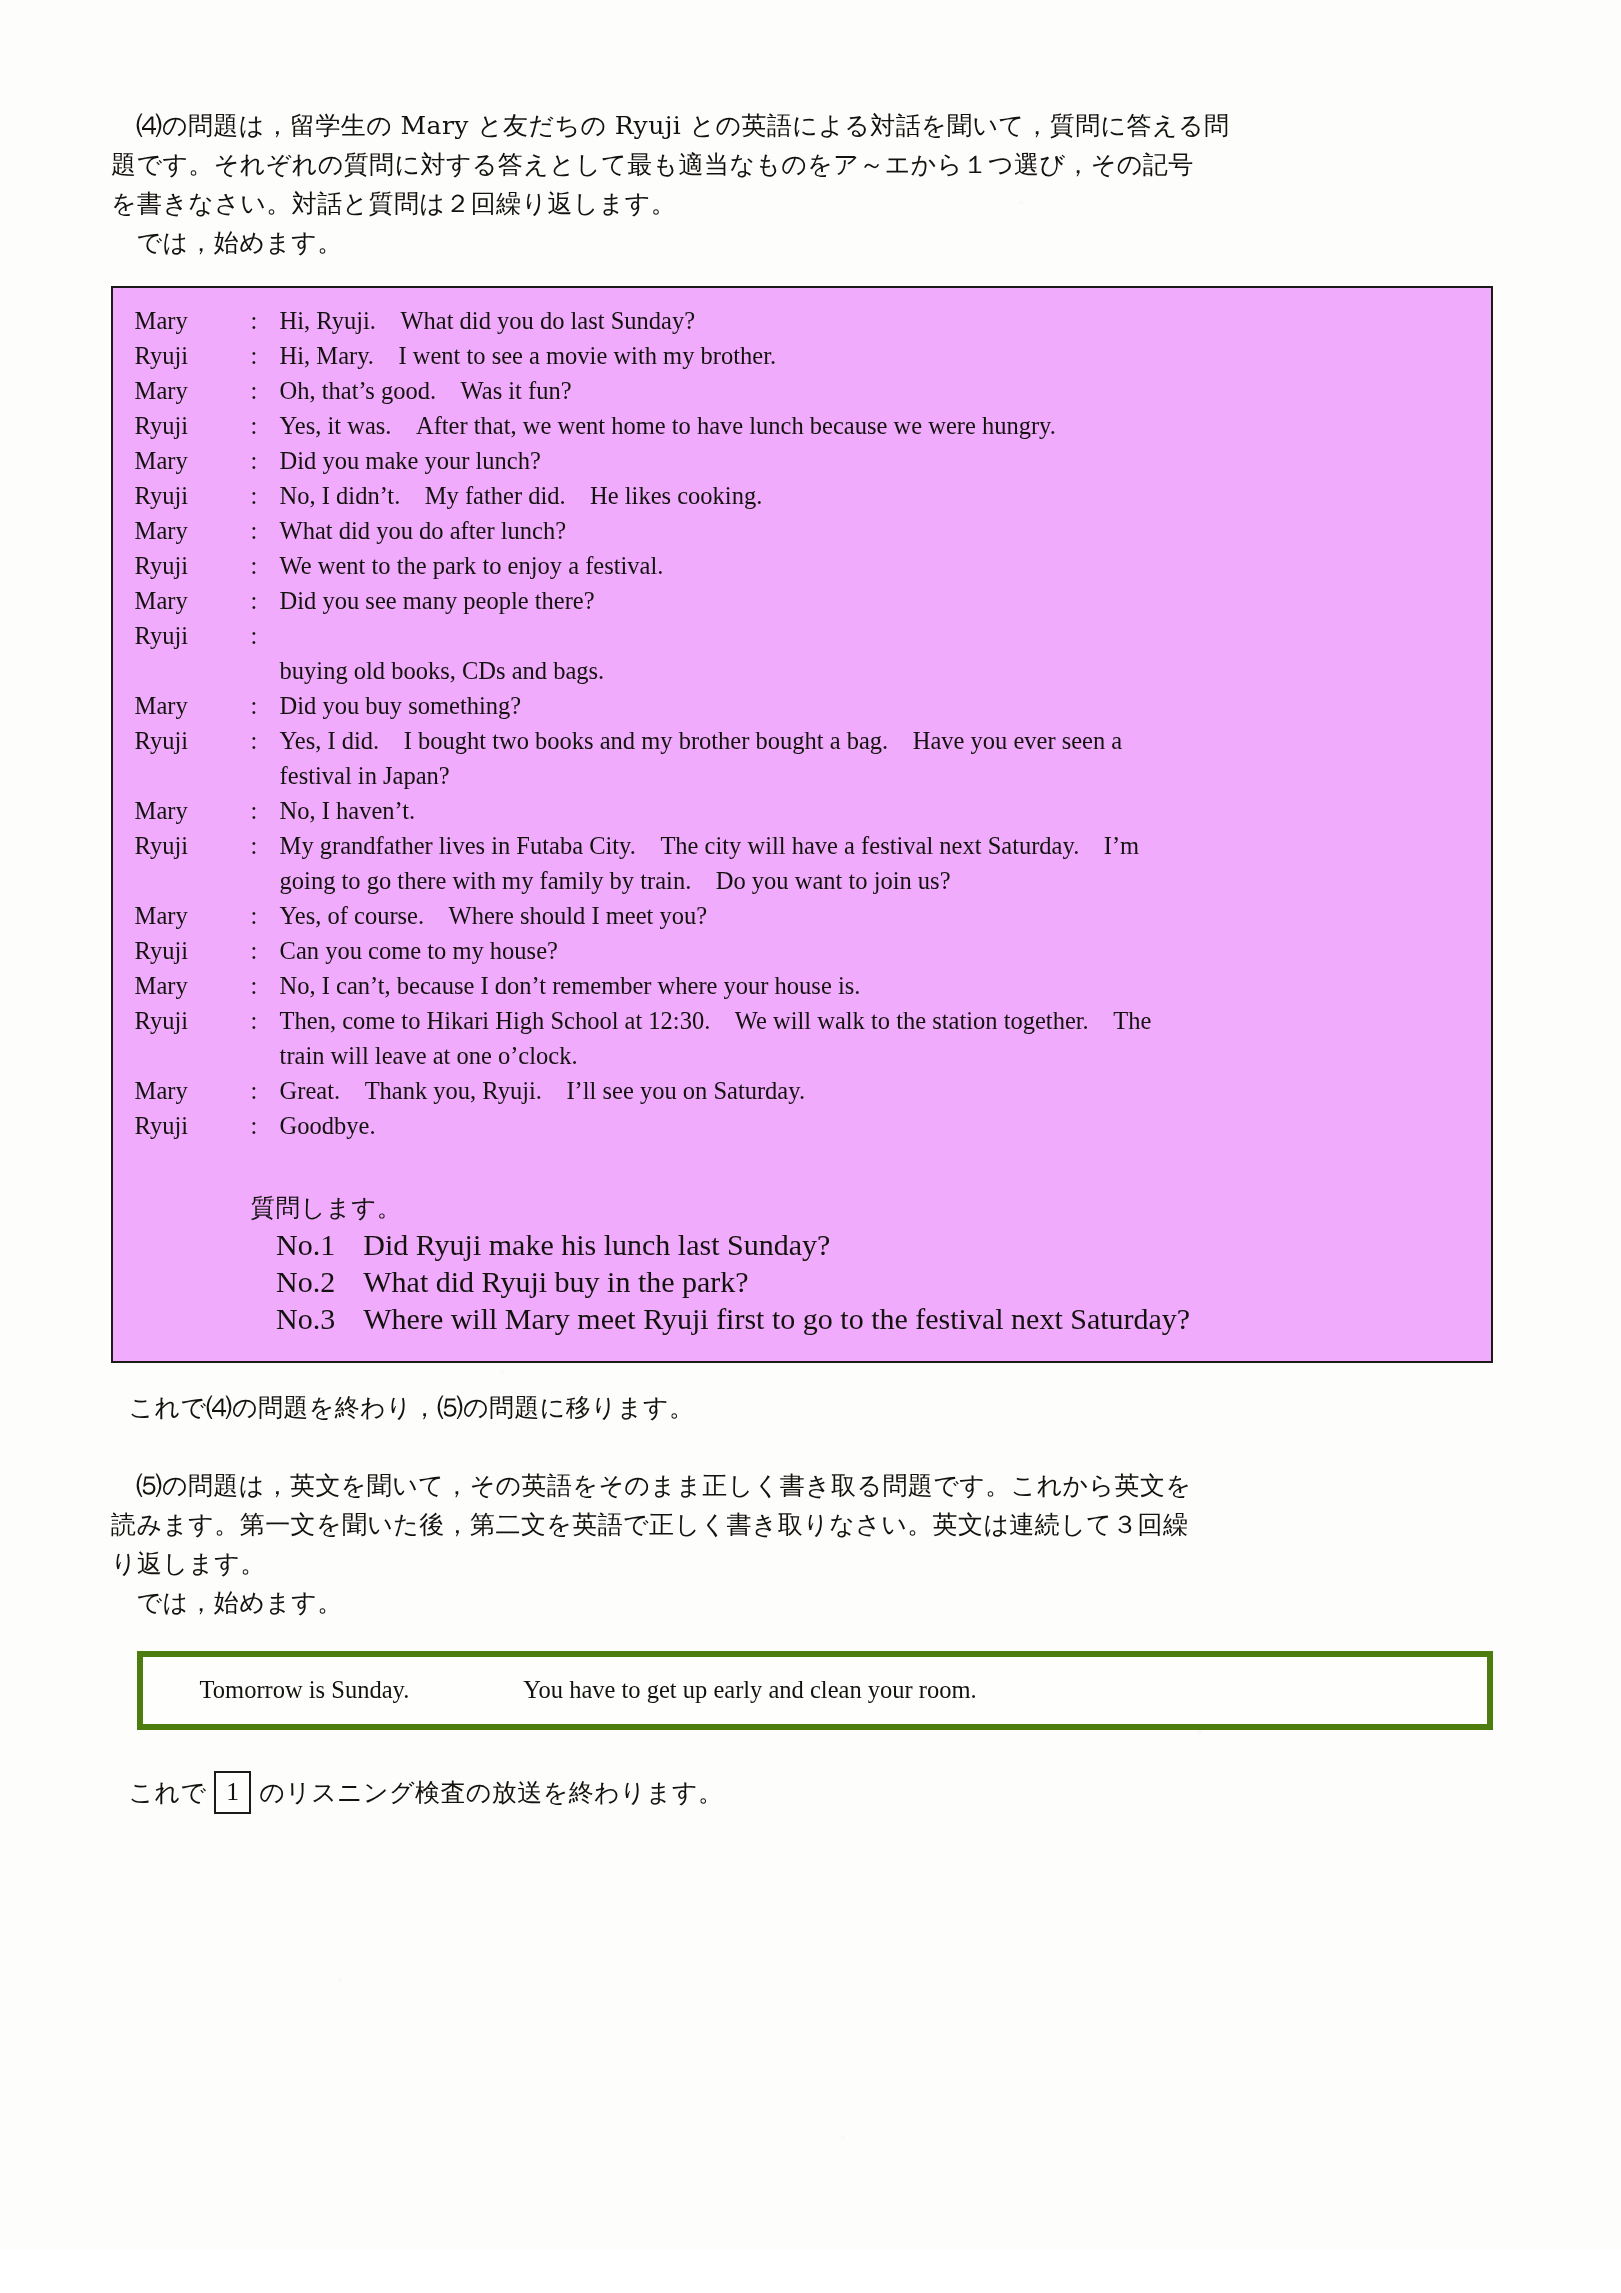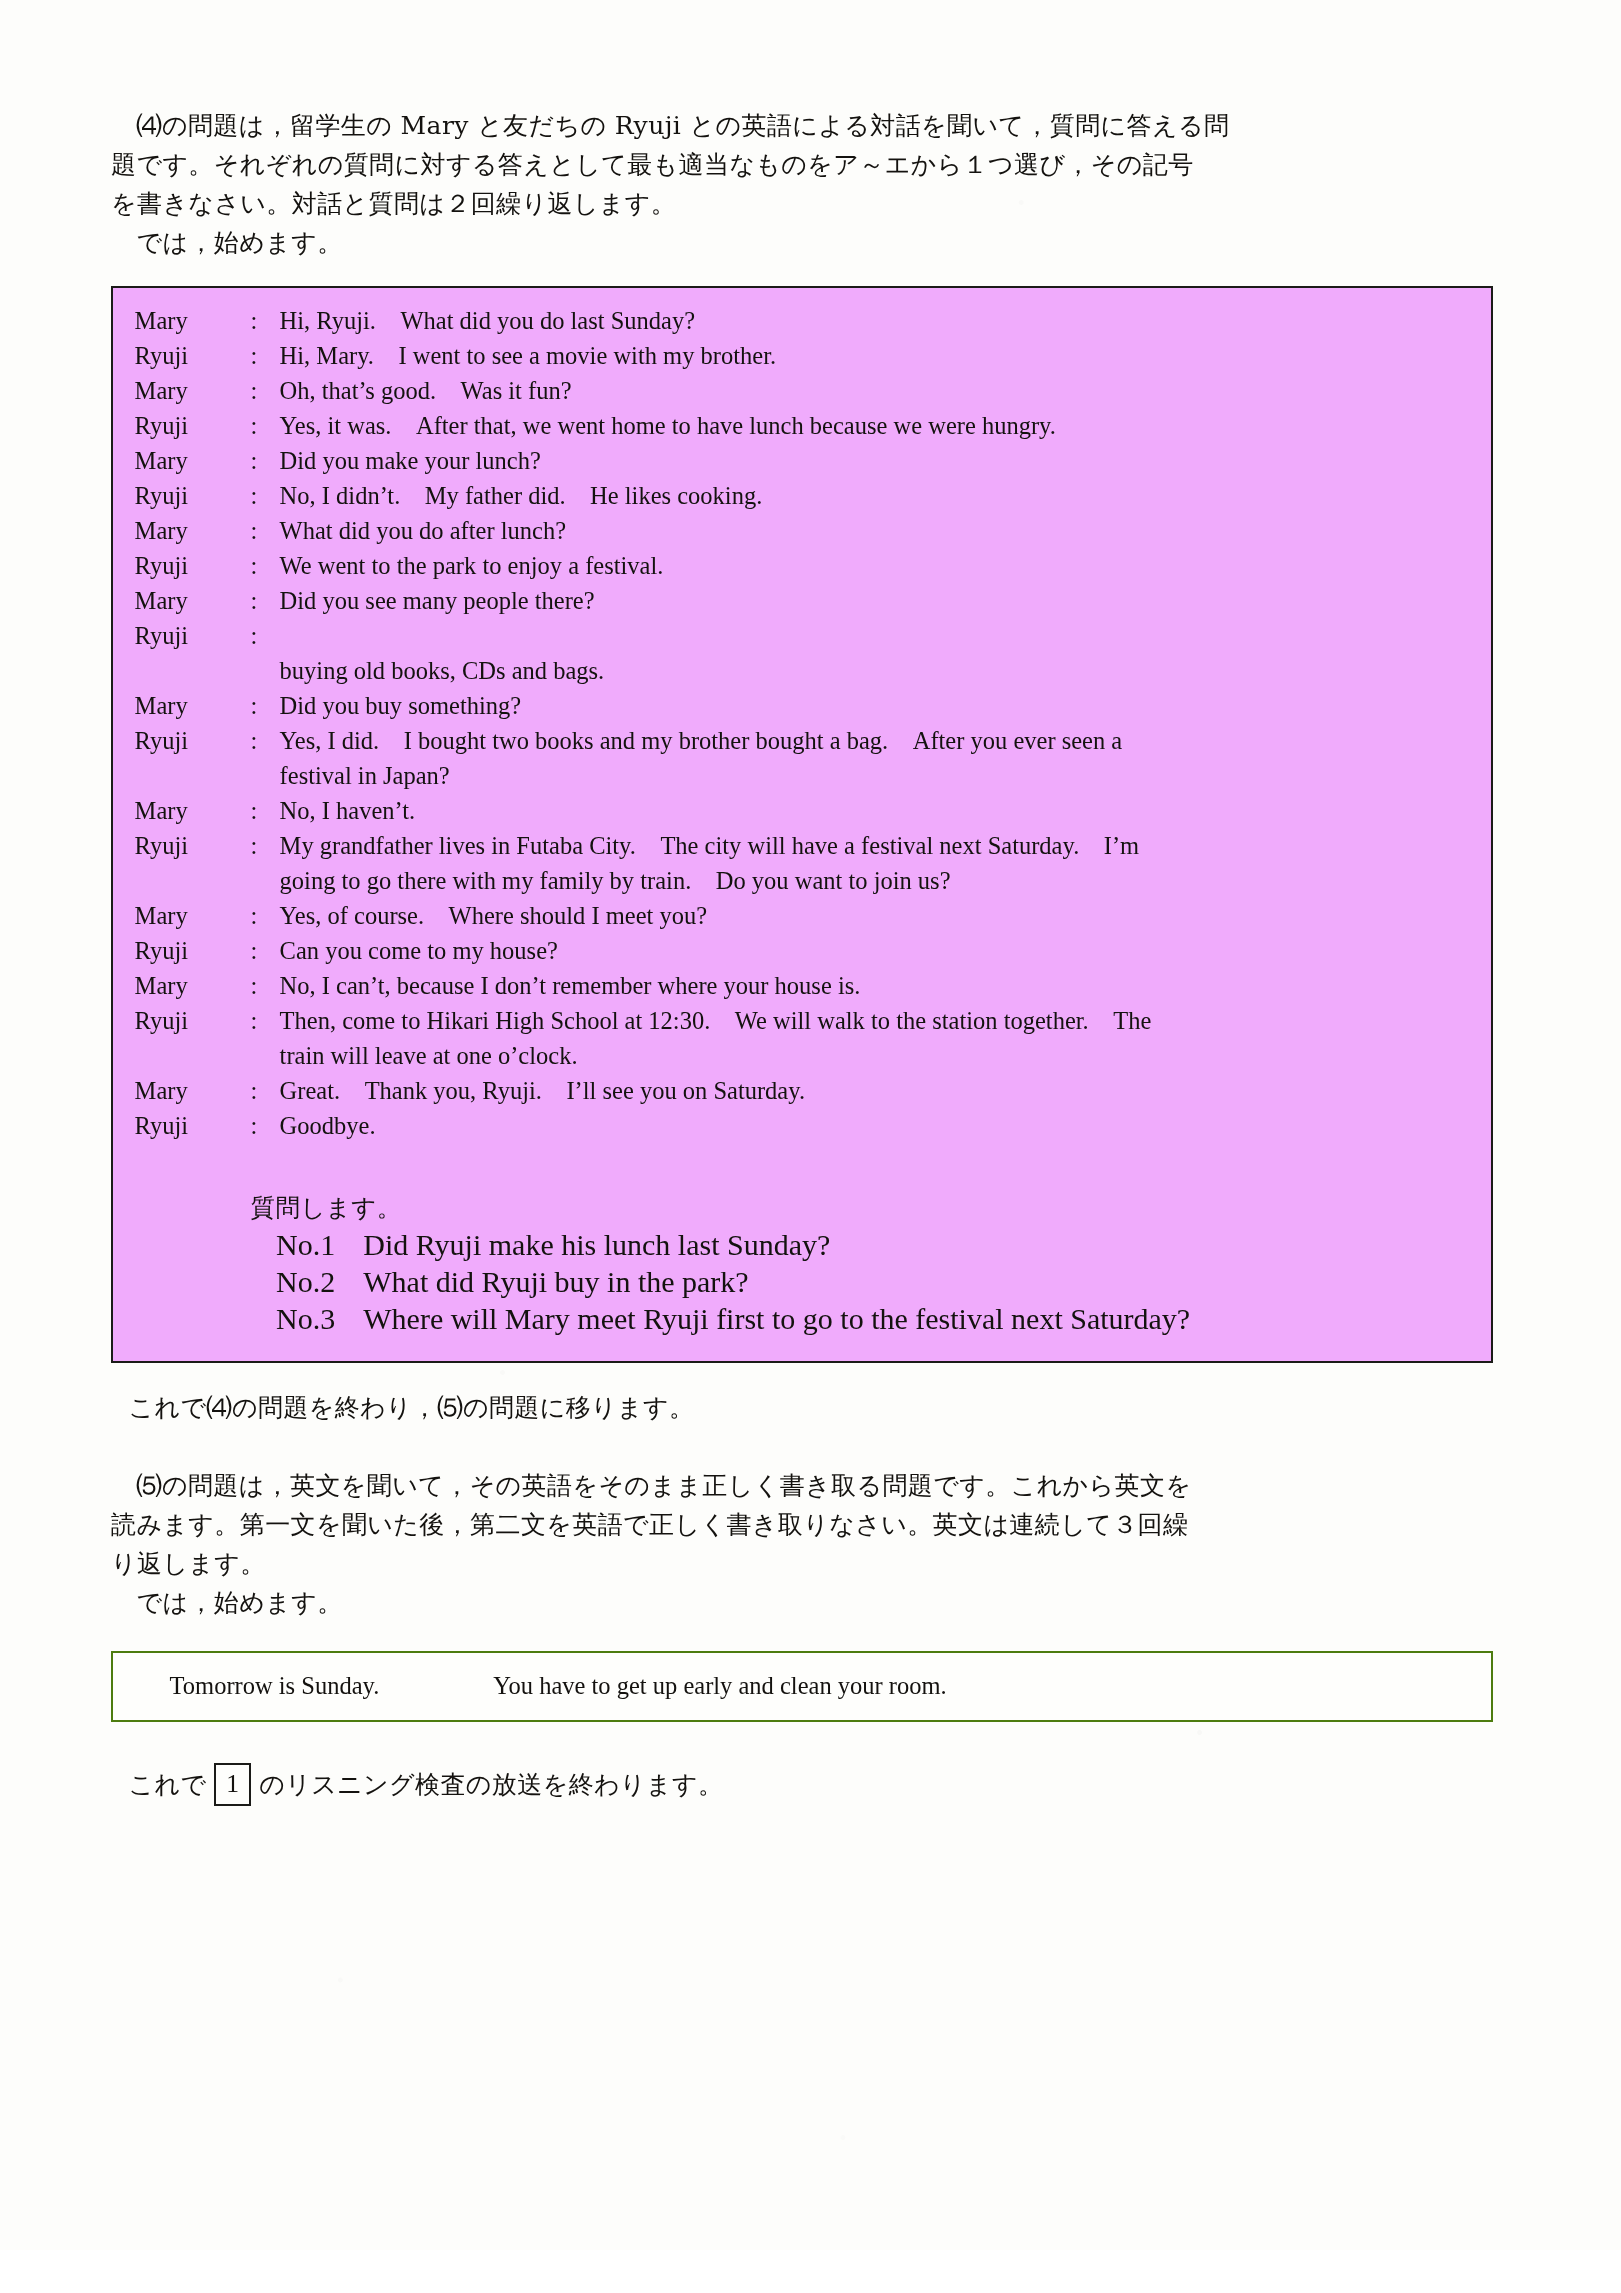--- a/index.html
+++ b/index.html
@@ -123,24 +123,25 @@
   }
   .q-text { flex: 1 1 auto; }
 
   
   .after-box { margin-top: 25.5px; padding-left: 17.6px; }
   .para5 { margin-top: 39px; }
 
   
   .dictation-box {
     margin-top: 29px;
-    border: 2px solid #4d7c0f;
+    border: 6px solid #4d7c0f;
     padding: 13.7px 19.6px 15.7px 19.6px;
     display: flex;
     background: #fefefc;
+    margin-left: 26px;
   }
   .dict-s1 {
     font-family: "Liberation Serif", "DejaVu Serif", serif;
     font-size: 24.5px;
     line-height: 37px;
     padding-left: 37px;
   }
   .dict-s2 {
     font-family: "Liberation Serif", "DejaVu Serif", serif;
     font-size: 24.5px;
@@ -251,21 +252,21 @@
 
         <div class="dlg-row">
           <span class="dlg-speaker">Mary</span>
           <span class="dlg-colon">:</span>
           <span class="dlg-text">Did you buy something?</span>
         </div>
 
         <div class="dlg-row">
           <span class="dlg-speaker">Ryuji</span>
           <span class="dlg-colon">:</span>
-          <span class="dlg-text">Yes, I did.　I bought two books and my brother bought a bag.　After you ever seen a</span>
+          <span class="dlg-text">Yes, I did.　I bought two books and my brother bought a bag.　Have you ever seen a</span>
         </div>
         <div class="dlg-cont">festival in Japan?</div>
 
         <div class="dlg-row">
           <span class="dlg-speaker">Mary</span>
           <span class="dlg-colon">:</span>
           <span class="dlg-text">No, I haven’t.</span>
         </div>
 
         <div class="dlg-row">

